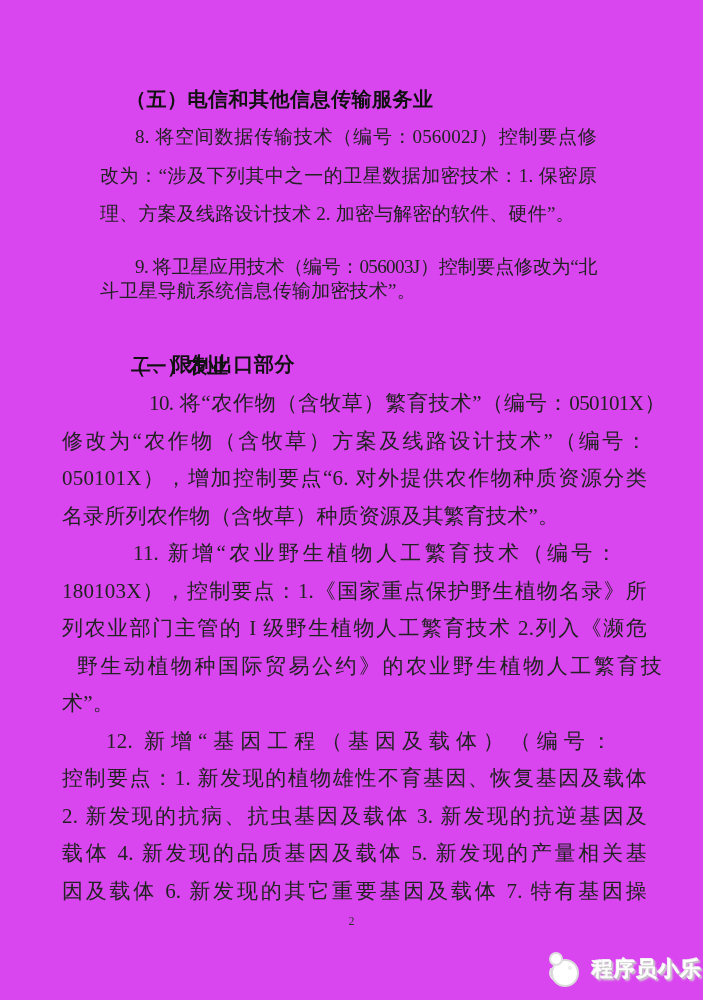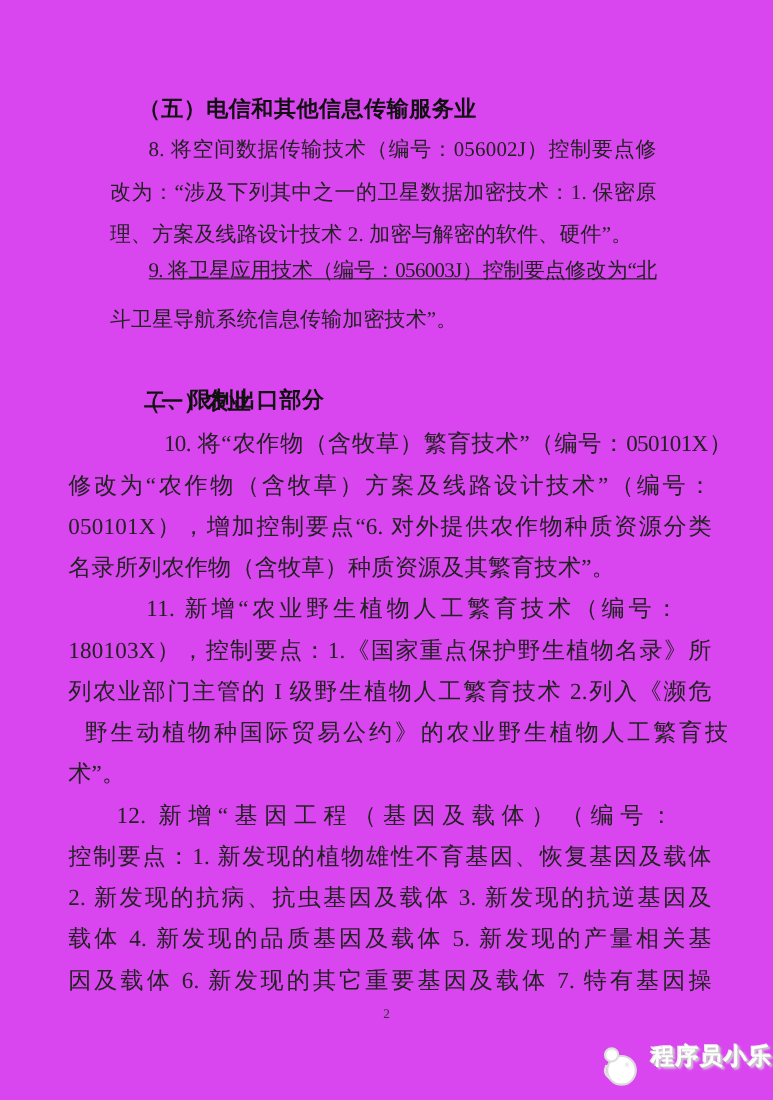--- a/index.html
+++ b/index.html
@@ -39,20 +39,21 @@
     top:914px; left:0; width:703px;
     text-align:center;
     font-size:12px;
     color:#333;
     font-family:"Liberation Serif","DejaVu Serif",serif;
   }
   .watermark{
     position:absolute;
     left:544px; top:946px;
     display:flex;
+    align-items:center;
     gap:8px;
   }
   .watermark .logo{
     width:40px;height:46px;
     flex:0 0 auto;
   }
   .watermark .wm-label{
     font-family:"Liberation Sans","DejaVu Sans",sans-serif;
     font-weight:bold;
     font-size:21px;
@@ -64,21 +65,21 @@
 </head>
 <body>
 
 <div class="page">
 
   <div id="doc-lines">
       <div class="line heading" style="left: 126px; top: 84px;">（五）电信和其他信息传输服务业</div>
       <div class="line upper justify" style="left: 135px; top: 122px; width: 462px;">8. 将空间数据传输技术（编号：056002J）控制要点修</div>
       <div class="line upper justify" style="left: 100px; top: 161px; width: 497px;">改为：“涉及下列其中之一的卫星数据加密技术：1. 保密原</div>
       <div class="line upper" style="left: 100px; top: 199px;">理、方案及线路设计技术 2. 加密与解密的软件、硬件”。</div>
-      <div class="line upper justify tight" style="left: 135px; top: 232px; width: 462px; text-decoration: underline;">9. 将卫星应用技术（编号：056003J）控制要点修改为“北</div>
+      <div class="line upper justify tight" style="left: 135px; top: 252px; width: 462px;">9. 将卫星应用技术（编号：056003J）控制要点修改为“北</div>
       <div class="line upper" style="left: 100px; top: 276px;">斗卫星导航系统信息传输加密技术”。</div>
       <div class="line heading" style="left: 131px; top: 313px; margin-top: 36px;">二、限制出口部分</div>
       <div class="line heading" style="left: 126px; top: 351px;">（一）农业</div>
       <div class="line lower justify tight" style="left: 149px; top: 388px; width: 516px;">10. 将“农作物（含牧草）繁育技术”（编号：050101X）</div>
       <div class="line lower justify" style="left: 62px; top: 426px; width: 585px;">修改为“农作物（含牧草）方案及线路设计技术”（编号：</div>
       <div class="line lower justify" style="left: 62px; top: 463px; width: 585px;">050101X），增加控制要点“6. 对外提供农作物种质资源分类</div>
       <div class="line lower" style="left: 62px; top: 501px;">名录所列农作物（含牧草）种质资源及其繁育技术”。</div>
       <div class="line lower justify" style="left: 133px; top: 538px; width: 484px;">11. 新增“农业野生植物人工繁育技术（编号：</div>
       <div class="line lower justify" style="left: 62px; top: 576px; width: 585px;">180103X），控制要点：1.《国家重点保护野生植物名录》所</div>
       <div class="line lower justify" style="left: 62px; top: 613px; width: 585px;">列农业部门主管的 I 级野生植物人工繁育技术 2.列入《濒危</div>

